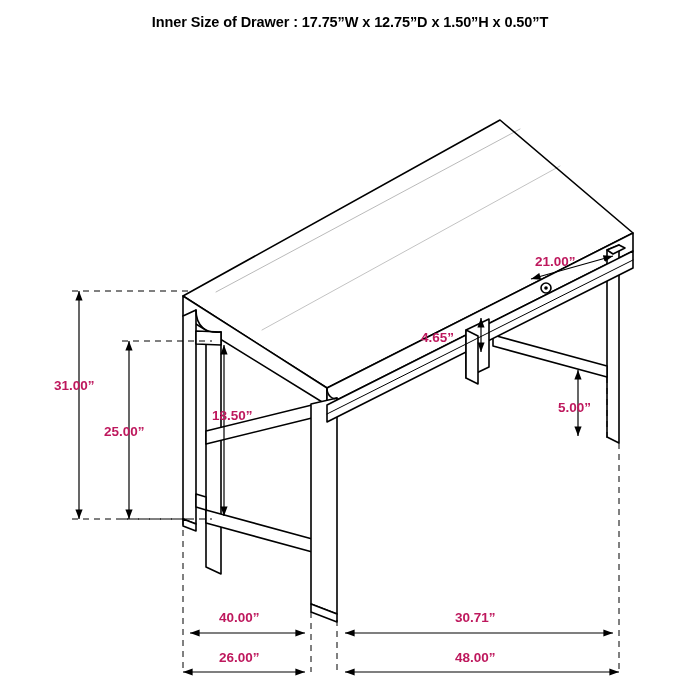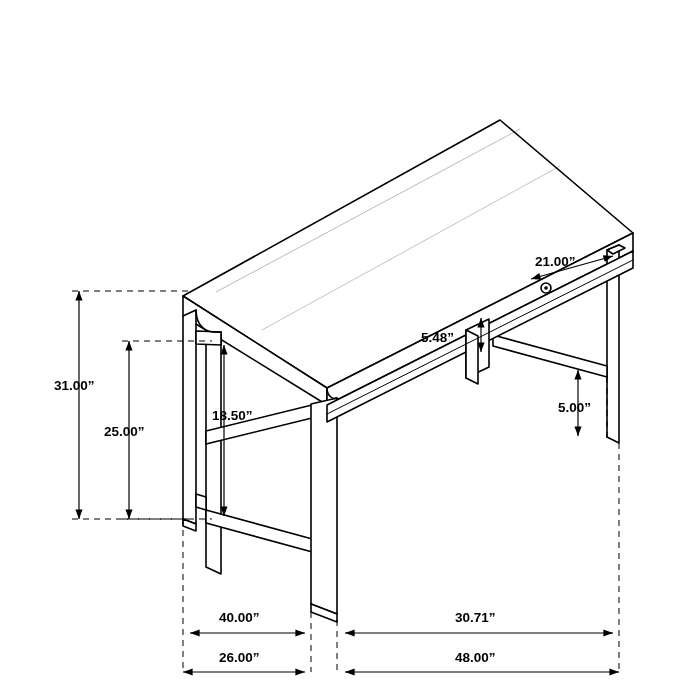--- a/index.html
+++ b/index.html
@@ -30,29 +30,30 @@
     position: absolute;
     top: 0;
     left: 0;
     width: 700px;
     height: 700px;
   }
   .dimlabel {
     position: absolute;
     font-size: 13.5px;
     font-weight: bold;
-    color: #000000;
+    color: #be185d;
     white-space: nowrap;
   }
 </style>
 </head>
 <body>
 
 <div id="page">
 
+  <div id="title">Inner Size of Drawer : 17.75”W x 12.75”D x 1.50”H x 0.50”T</div>
 
   <svg class="layer" viewBox="0 0 700 700">
     <g fill="#ffffff" stroke="#000000" stroke-width="1.6" stroke-linejoin="round" stroke-linecap="round">
 
       <path d="M183,296 L500,120 L633,233 L327,388 Z"></path>
       <path d="M183,296 L183,316 L327,405 L327,388 Z"></path>
       <path d="M327,388 L327,405 L633,251 L633,233 Z"></path>
 
       <path d="M607,250 L607,437 L619,443 L619,245 Z"></path>
       <path d="M607,250 L619,245 L625,248 L613,254 Z"></path>
@@ -134,20 +135,20 @@
       <line x1="183" y1="672" x2="305" y2="672" marker-start="url(#arS)" marker-end="url(#ar)"></line>
 
       <line x1="345" y1="672" x2="619" y2="672" marker-start="url(#arS)" marker-end="url(#ar)"></line>
     </g>
   </svg>
 
   <div class="dimlabel" style="left:54px;  top:378px;">31.00”</div>
   <div class="dimlabel" style="left:104px; top:424px;">25.00”</div>
   <div class="dimlabel" style="left:212px; top:408px;">18.50”</div>
   <div class="dimlabel" style="left:535px; top:254px;">21.00”</div>
-  <div class="dimlabel" style="left:421px; top:330px;">5.48”</div>
+  <div class="dimlabel" style="left:421px; top:330px;">4.65”</div>
   <div class="dimlabel" style="left:558px; top:400px;">5.00”</div>
   <div class="dimlabel" style="left:219px; top:610px;">40.00”</div>
   <div class="dimlabel" style="left:455px; top:610px;">30.71”</div>
   <div class="dimlabel" style="left:219px; top:650px;">26.00”</div>
   <div class="dimlabel" style="left:455px; top:650px;">48.00”</div>
 
 </div>
 
 </body></html>

